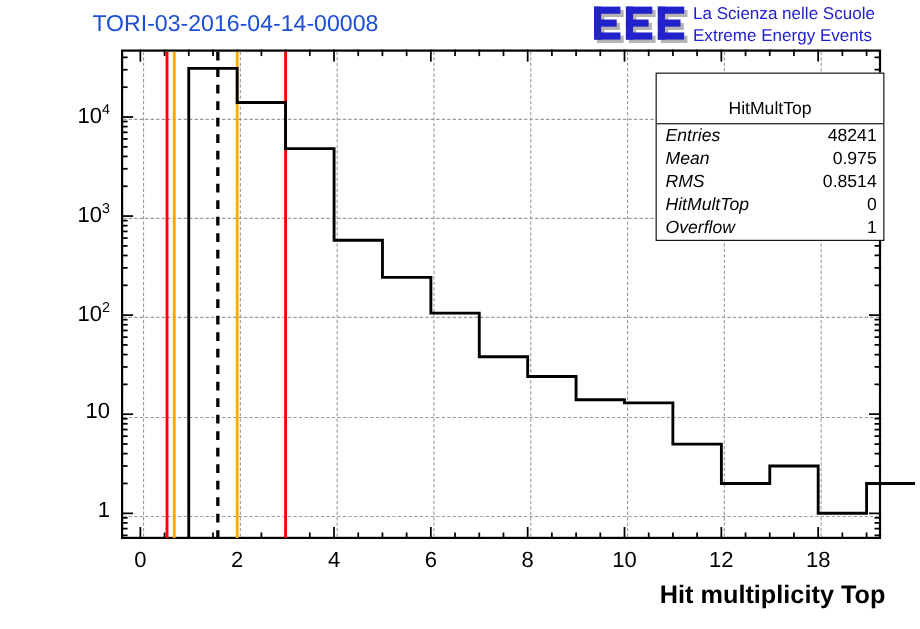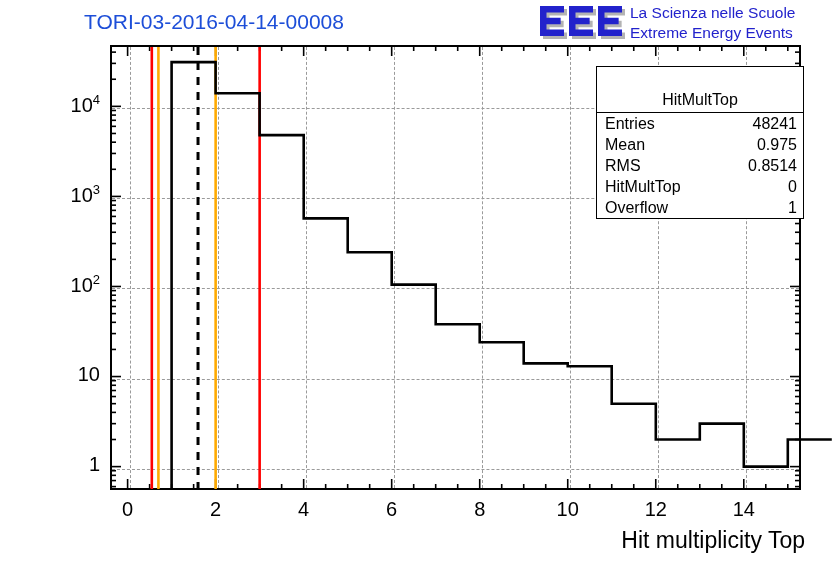--- a/index.html
+++ b/index.html
@@ -41,39 +41,39 @@
   .ytick-label{
     position:absolute;text-align:right;font-size:20px;color:#000;
     white-space:nowrap;
   }
   .ytick-label sup{font-size:13px;vertical-align:super;}
   .xtick-label{
     position:absolute;text-align:center;font-size:20px;color:#000;
   }
   .xaxis-title{
     position:absolute;right:31px;top:527px;
-    font-size:23px;color:#000;white-space:nowrap;
+    font-size:23px;color:#000;white-space:nowrap;font-weight:bold;
   }
 
   
   .stats{
     position:absolute;left:596px;top:66px;width:206px;
     background:#fff;border:1px solid #000;
     font-size:16px;color:#000;
   }
   .stats-title{
     text-align:center;padding:2px 0 3px 0;border-bottom:1px solid #000;
     font-size:16px;
     margin-top:22px;
   }
   .stats-row{
     display:flex;justify-content:space-between;
     padding:1px 6px 1px 8px;font-size:16px;line-height:19px;
   }
-  .stats-row .k{text-align:center;}
+  .stats-row .k{text-align:center;font-style:italic;}
   .stats-row .v{text-align:right;}
 </style>
 </head>
 <body>
 
 <div id="root">
 
   <div class="title">TORI-03-2016-04-14-00008</div>
 
   <div class="logo">
@@ -304,21 +304,21 @@
       <div class="ytick-label" style="right: 736px; top: 92.356px;">10<sup>4</sup></div>
     </div>
   <div id="xlabels">
       <div class="xtick-label" style="left: 97.6051px; width: 60px; top: 498px;">0</div>
       <div class="xtick-label" style="left: 185.631px; width: 60px; top: 498px;">2</div>
       <div class="xtick-label" style="left: 273.656px; width: 60px; top: 498px;">4</div>
       <div class="xtick-label" style="left: 361.682px; width: 60px; top: 498px;">6</div>
       <div class="xtick-label" style="left: 449.707px; width: 60px; top: 498px;">8</div>
       <div class="xtick-label" style="left: 537.732px; width: 60px; top: 498px;">10</div>
       <div class="xtick-label" style="left: 625.758px; width: 60px; top: 498px;">12</div>
-      <div class="xtick-label" style="left: 713.783px; width: 60px; top: 498px;">14</div>
+      <div class="xtick-label" style="left: 713.783px; width: 60px; top: 498px;">18</div>
     </div>
 
   <div class="xaxis-title">Hit multiplicity Top</div>
 
   <div class="stats">
     <div class="stats-title">HitMultTop</div>
     <div id="stats-rows">
         <div class="stats-row">
           <span class="k">Entries</span>
           <span class="v">48241</span>

